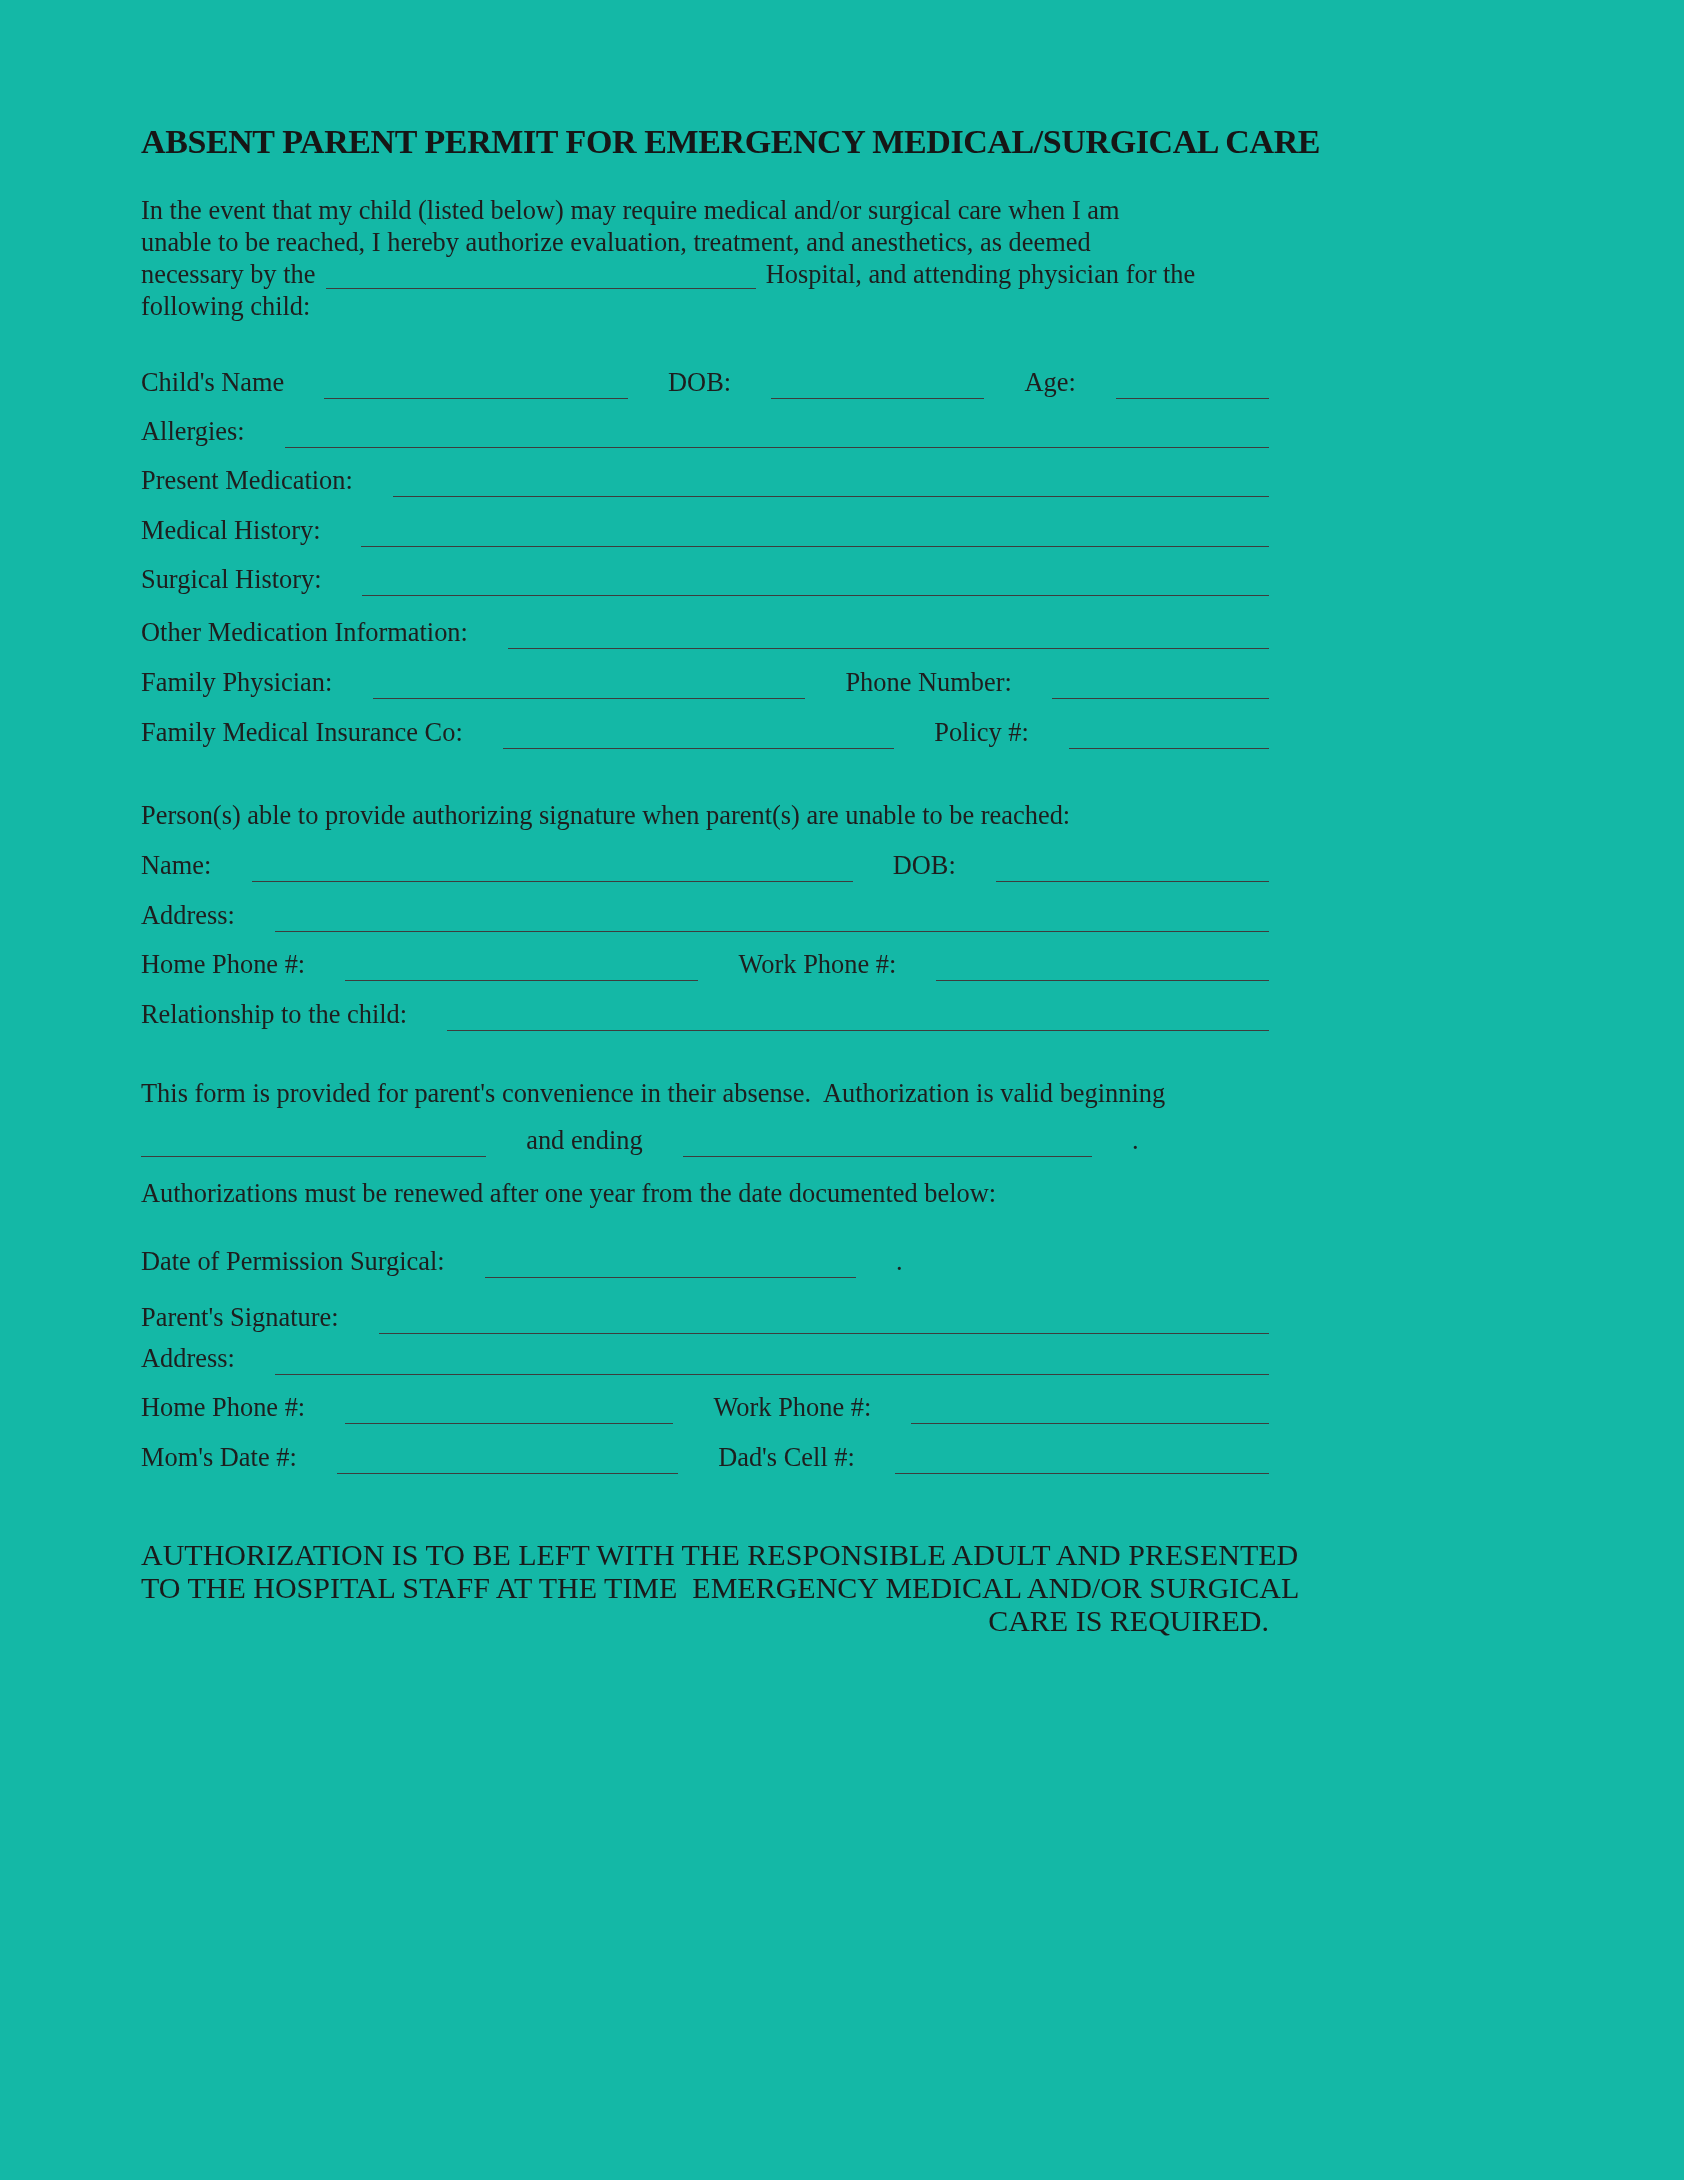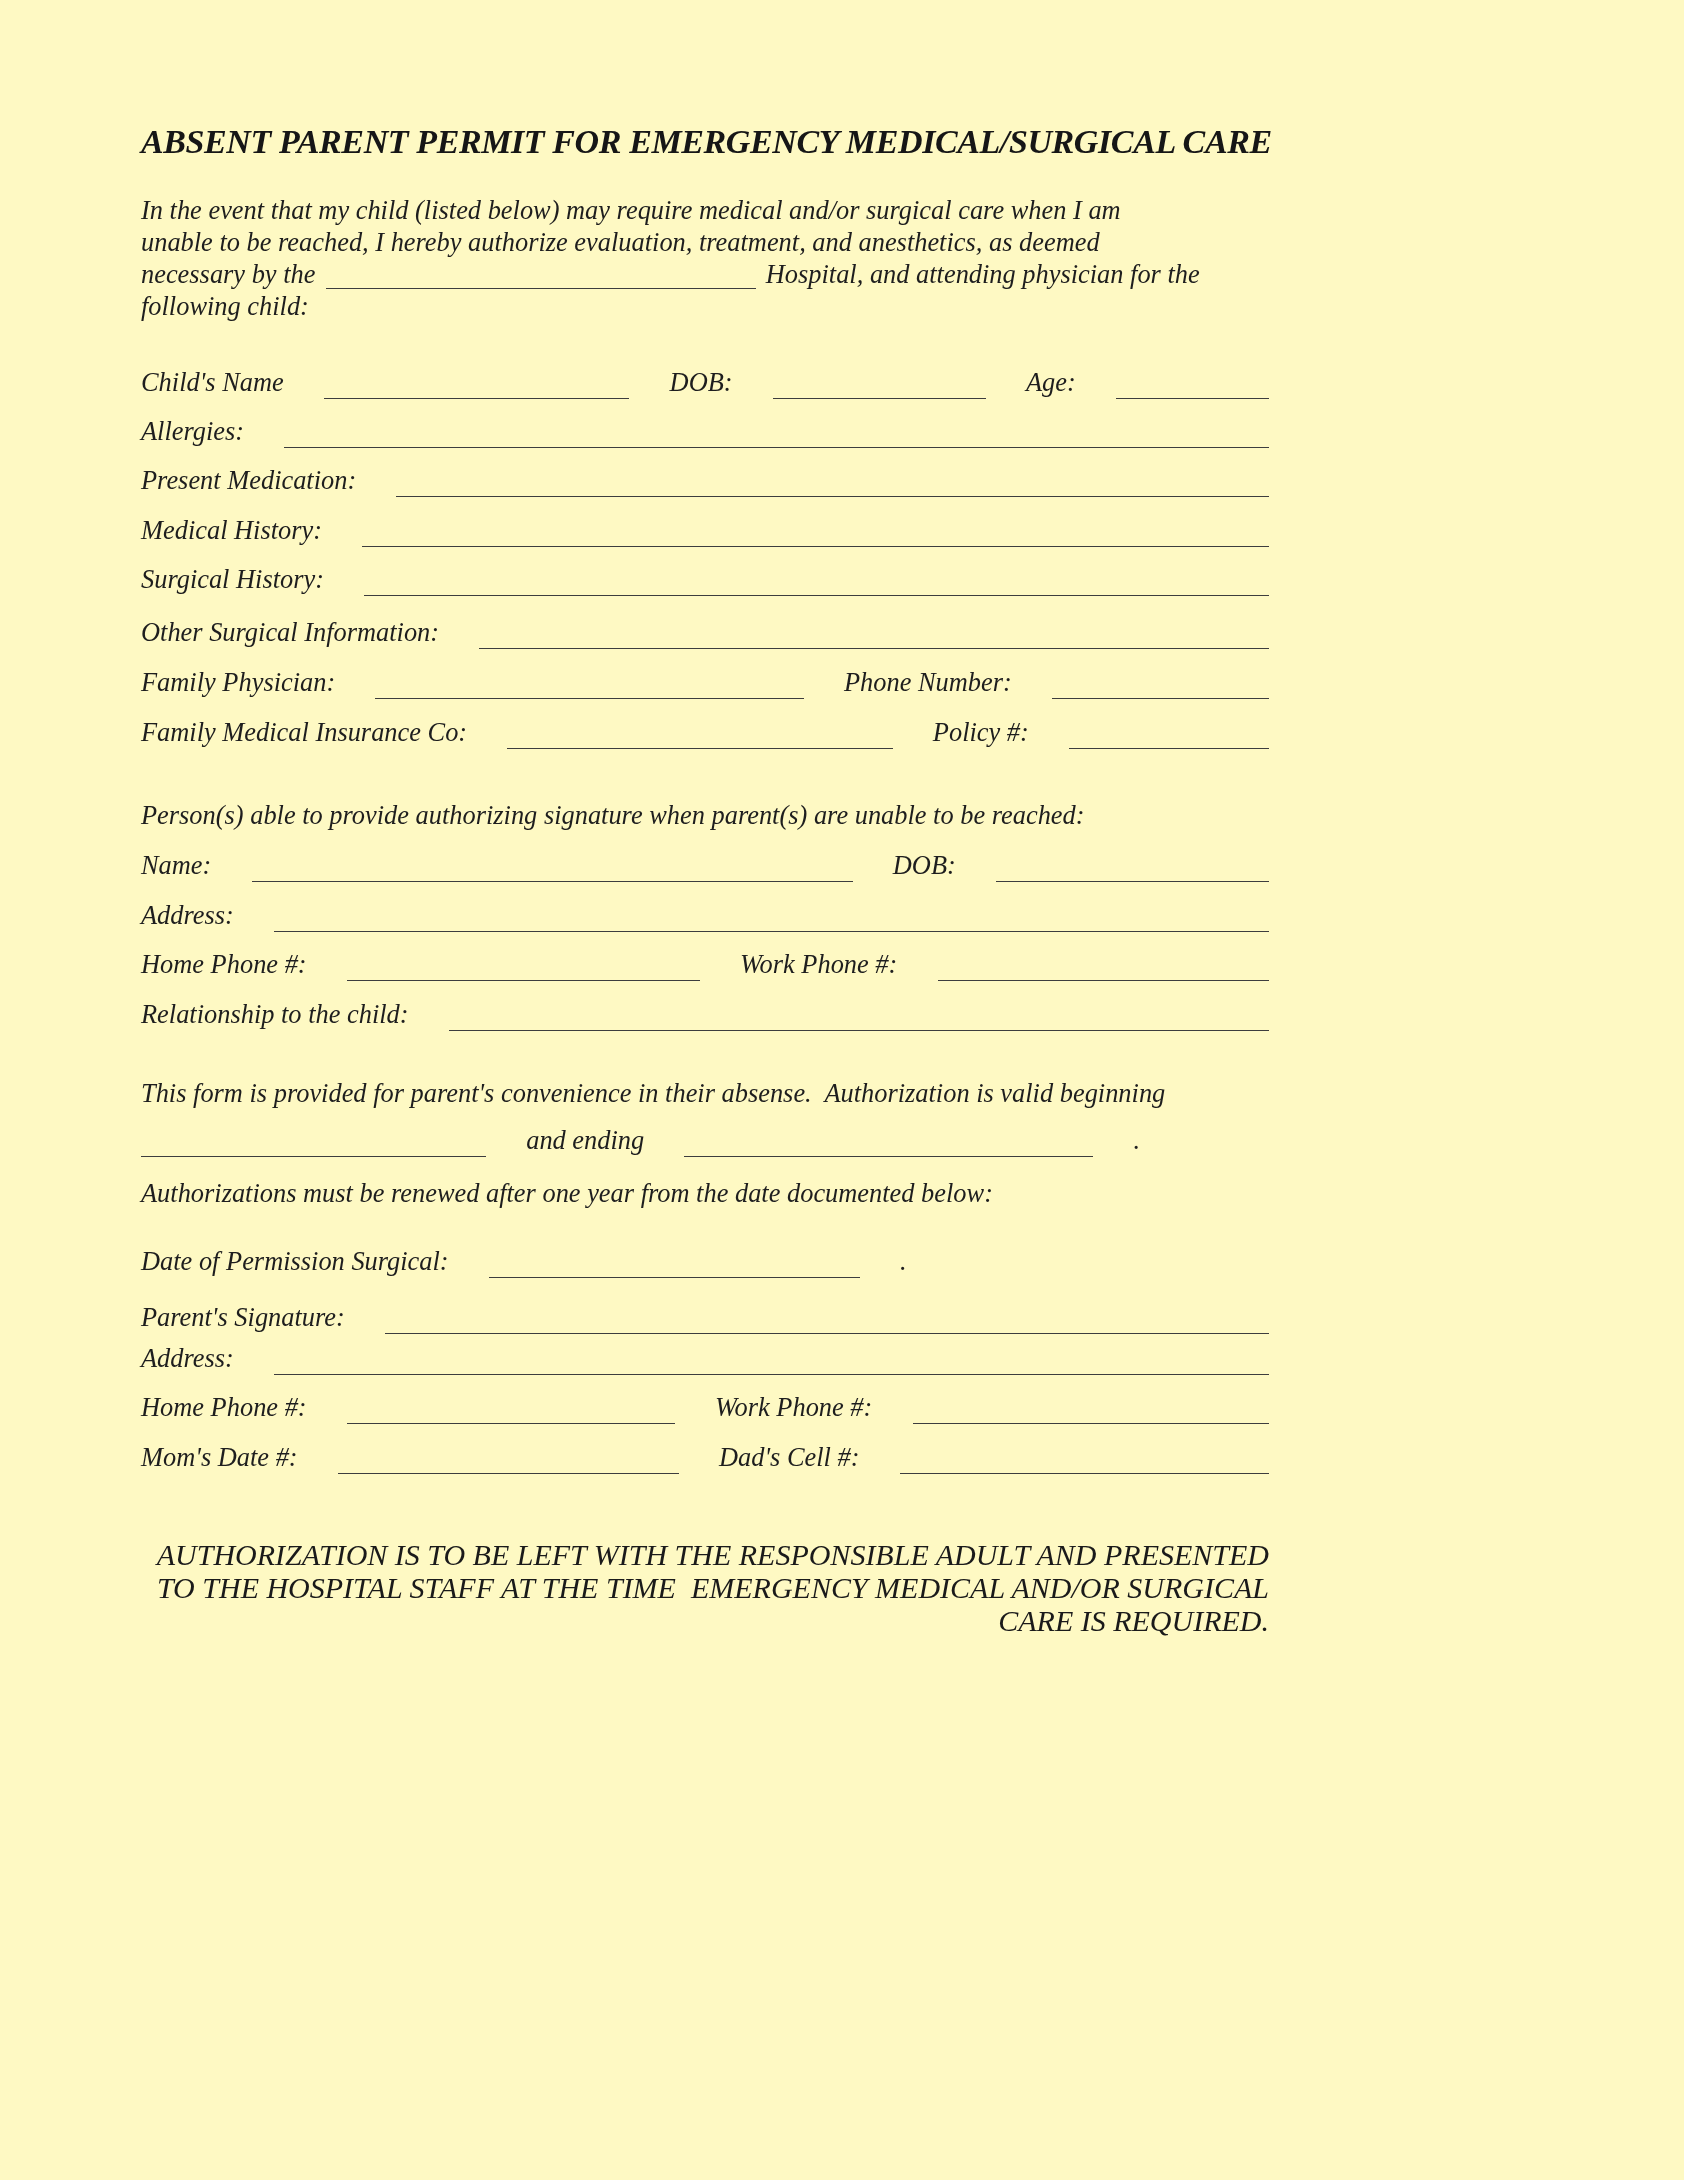--- a/index.html
+++ b/index.html
@@ -12,23 +12,22 @@
     height: 2181px;
     position: relative;
     font-family: "Liberation Serif", "DejaVu Serif", serif;
     color: #1e1e1e;
   }
   .page {
     position: absolute;
     left: 0; top: 0;
     width: 1685px;
     height: 2181px;
-    background: #fef9c3;
+    background: #14b8a6;
     overflow: hidden;
-    font-style: italic;
   }
   .title {
     position: absolute;
     top: 123px;
     left: 141px;
     width: 1128px;
     margin: 0;
     text-align: center;
     font-size: 34px;
     font-weight: bold;
@@ -125,21 +124,21 @@
     <span class="lbl">Surgical History:</span>
     <span class="blank grow last"></span>
   </div>
 
   <div class="row" style="top:513px">
     <span class="lbl">Medical History:</span>
     <span class="blank grow last"></span>
   </div>
 
   <div class="row" style="top:615px">
-    <span class="lbl">Other Surgical Information:</span>
+    <span class="lbl">Other Medication Information:</span>
     <span class="blank grow last"></span>
   </div>
 
   <div class="row" style="top:665px">
     <span class="lbl">Family Physician:</span>
     <span class="blank grow"></span>
     <span class="lbl">Phone Number:</span>
     <span class="blank last" style="width:217px"></span>
   </div>
 

